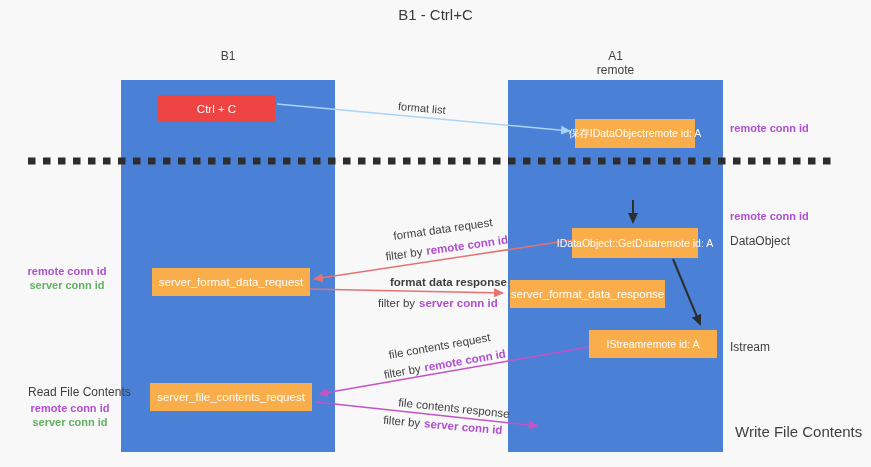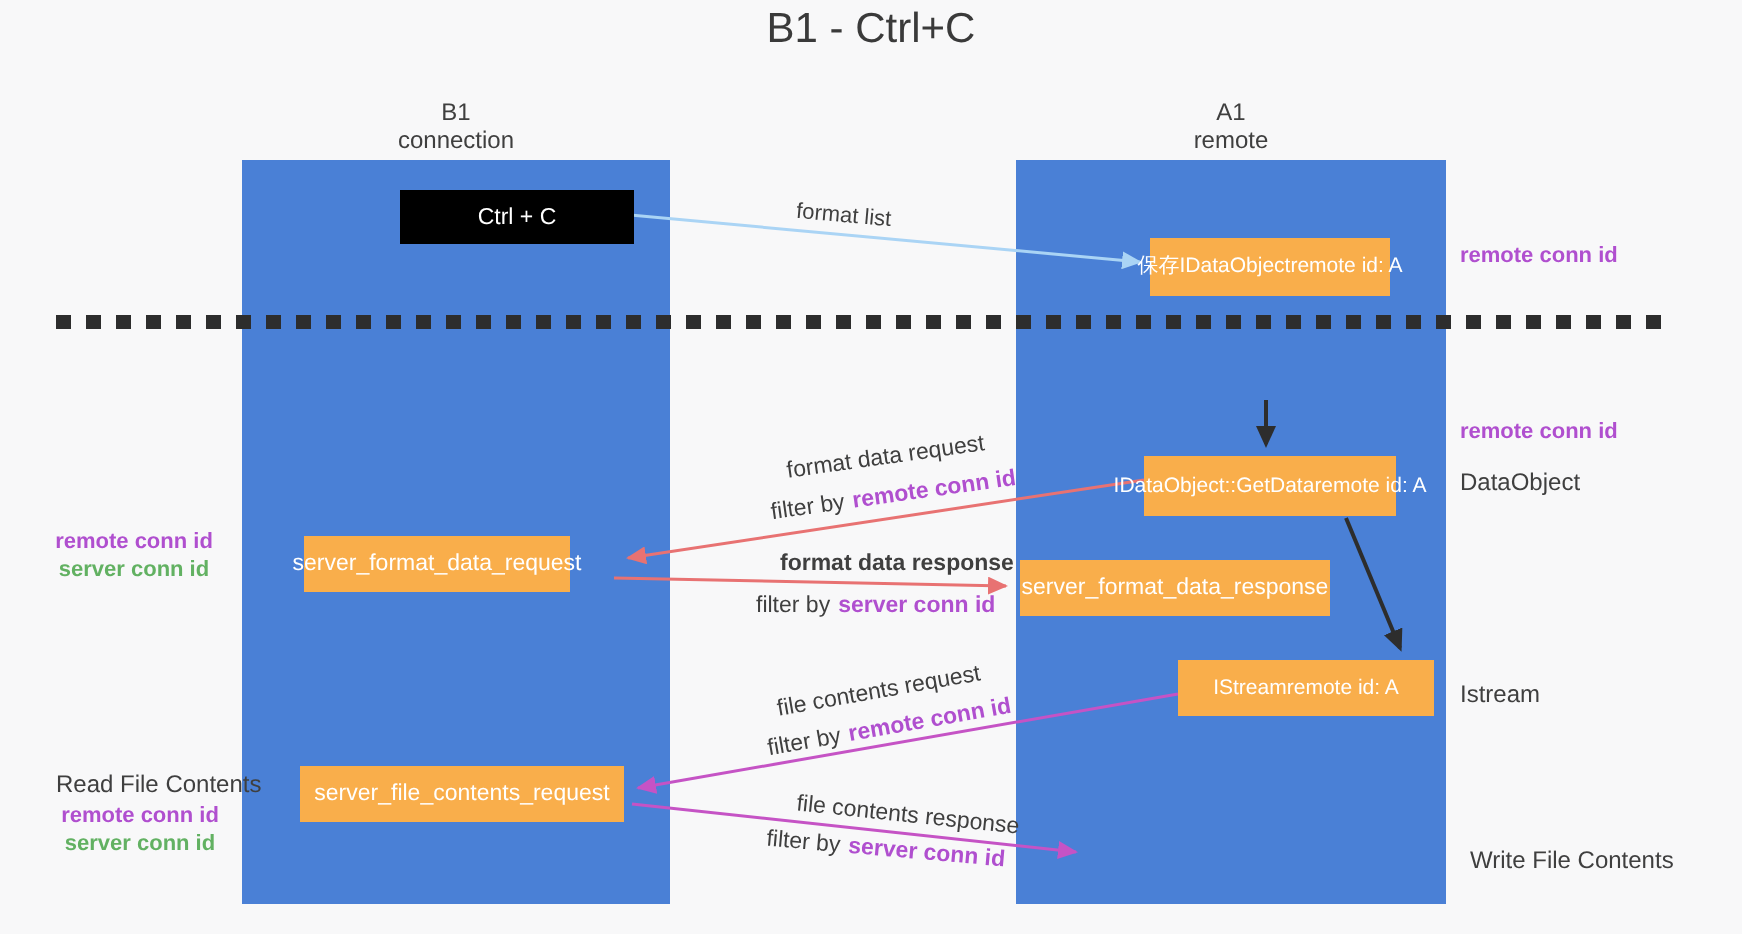--- a/index.html
+++ b/index.html
@@ -3,33 +3,33 @@
 <meta charset="utf-8">
 <style>
   html,body{margin:0;padding:0;}
   .canvas{
     position:relative; width:871px; height:467px;
     background:#f8f8f9; overflow:hidden;
     font-family:"Liberation Sans", sans-serif;
     color:#3f3f3f;
   }
   .title{position:absolute; left:0; top:5px; width:871px; text-align:center;
-         font-size:21px; line-height:19px; color:#3a3a3a;}
+         font-size:15px; line-height:19px; color:#3a3a3a;}
   .lane{position:absolute; top:80px; height:372px; background:#4a80d6;}
   .lane-left{left:121px; width:214px;}
   .lane-right{left:508px; width:215px;}
   .lane-header{position:absolute; top:49px; text-align:center; font-size:12px; line-height:14px; color:#3f3f3f;}
   .lh-left{left:121px; width:214px;}
   .lh-right{left:508px; width:215px;}
   svg.arrows{position:absolute; left:0; top:0; pointer-events:none;}
   .node{
     position:absolute; display:flex; align-items:center; justify-content:center;
     color:#fff; text-align:center; font-size:11.5px; white-space:nowrap;
   }
-  .green{background:#000000;margin-left:42px;}
+  .green{background:#ef4444;}
   .orange{background:#f9ae4b;}
   .two-line{font-size:10.5px; line-height:13px;}
   .lbl{position:absolute; font-size:11.5px; color:#3f3f3f; white-space:nowrap;}
   .small{font-size:11px;}
   .purple{color:#b04fcf; font-weight:bold;}
   .greentext{color:#62b162; font-weight:bold;}
   .r5{transform:rotate(5deg);}
   .r6{transform:rotate(6deg);}
   .rn8{transform:rotate(-8deg);}
   .rn10{transform:rotate(-10deg);}
@@ -40,21 +40,20 @@
 <body>
 
 <div class="canvas">
 
   <div class="title">
     <div>B1 - Ctrl+C</div>
   </div>
 
   <div class="lane-header lh-left">
     <div>B1</div>
-    <div>connection</div>
   </div>
   <div class="lane-header lh-right">
     <div>A1</div>
     <div>remote</div>
   </div>
 
   <div class="lane lane-left"></div>
   <div class="lane lane-right"></div>
 
   <svg class="arrows" width="871" height="467" viewBox="0 0 871 467">
@@ -96,21 +95,21 @@
     <span>保存IDataObject</span>
     <span>remote id: A</span>
   </div>
 
 
   <div class="node orange two-line" style="left:572px; top:228px; width:126px; height:30px;">
     <span>IDataObject::GetData</span>
     <span>remote id: A</span>
   </div>
 
-  <div class="node orange" style="left:152px; top:268px; width:133px; height:28px;">server_format_data_request</div>
+  <div class="node orange" style="left:152px; top:268px; width:158px; height:28px;">server_format_data_request</div>
 
   <div class="node orange" style="left:510px; top:280px; width:155px; height:28px;">server_format_data_response</div>
 
   <div class="node orange two-line" style="left:589px; top:330px; width:128px; height:28px;">
     <span>IStream</span>
     <span>remote id: A</span>
   </div>
 
   <div class="node orange" style="left:150px; top:383px; width:162px; height:28px;text-align:right;">server_file_contents_request</div>
 
@@ -134,21 +133,21 @@
 
   <div class="lbl r6" style="left:398px; top:402px;">file contents response</div>
   <div class="lbl r5 filter" style="left:383px; top:419px;">
     <span>filter by</span><span class="purple">server conn id</span>
   </div>
 
   <div class="lbl purple small" style="left:730px; top:122px;">remote conn id</div>
   <div class="lbl purple small" style="left:730px; top:210px;">remote conn id</div>
   <div class="lbl" style="left:730px; top:234px; font-size:12px;">DataObject</div>
   <div class="lbl" style="left:730px; top:340px; font-size:12px;">Istream</div>
-  <div class="lbl" style="left:735px; top:423px; font-size:12px;">Write File Contents</div>
+  <div class="lbl" style="left:735px; top:423px; font-size:15px;">Write File Contents</div>
 
   <div class="stack" style="position:absolute; left:16px; top:264px; width:102px;">
     <div class="purple">remote conn id</div>
     <div class="greentext">server conn id</div>
   </div>
 
   <div class="lbl" style="left:28px; top:385px; font-size:12px;">Read File Contents</div>
 
   <div class="stack" style="position:absolute; left:18px; top:401px; width:104px;">
     <div class="purple">remote conn id</div>

